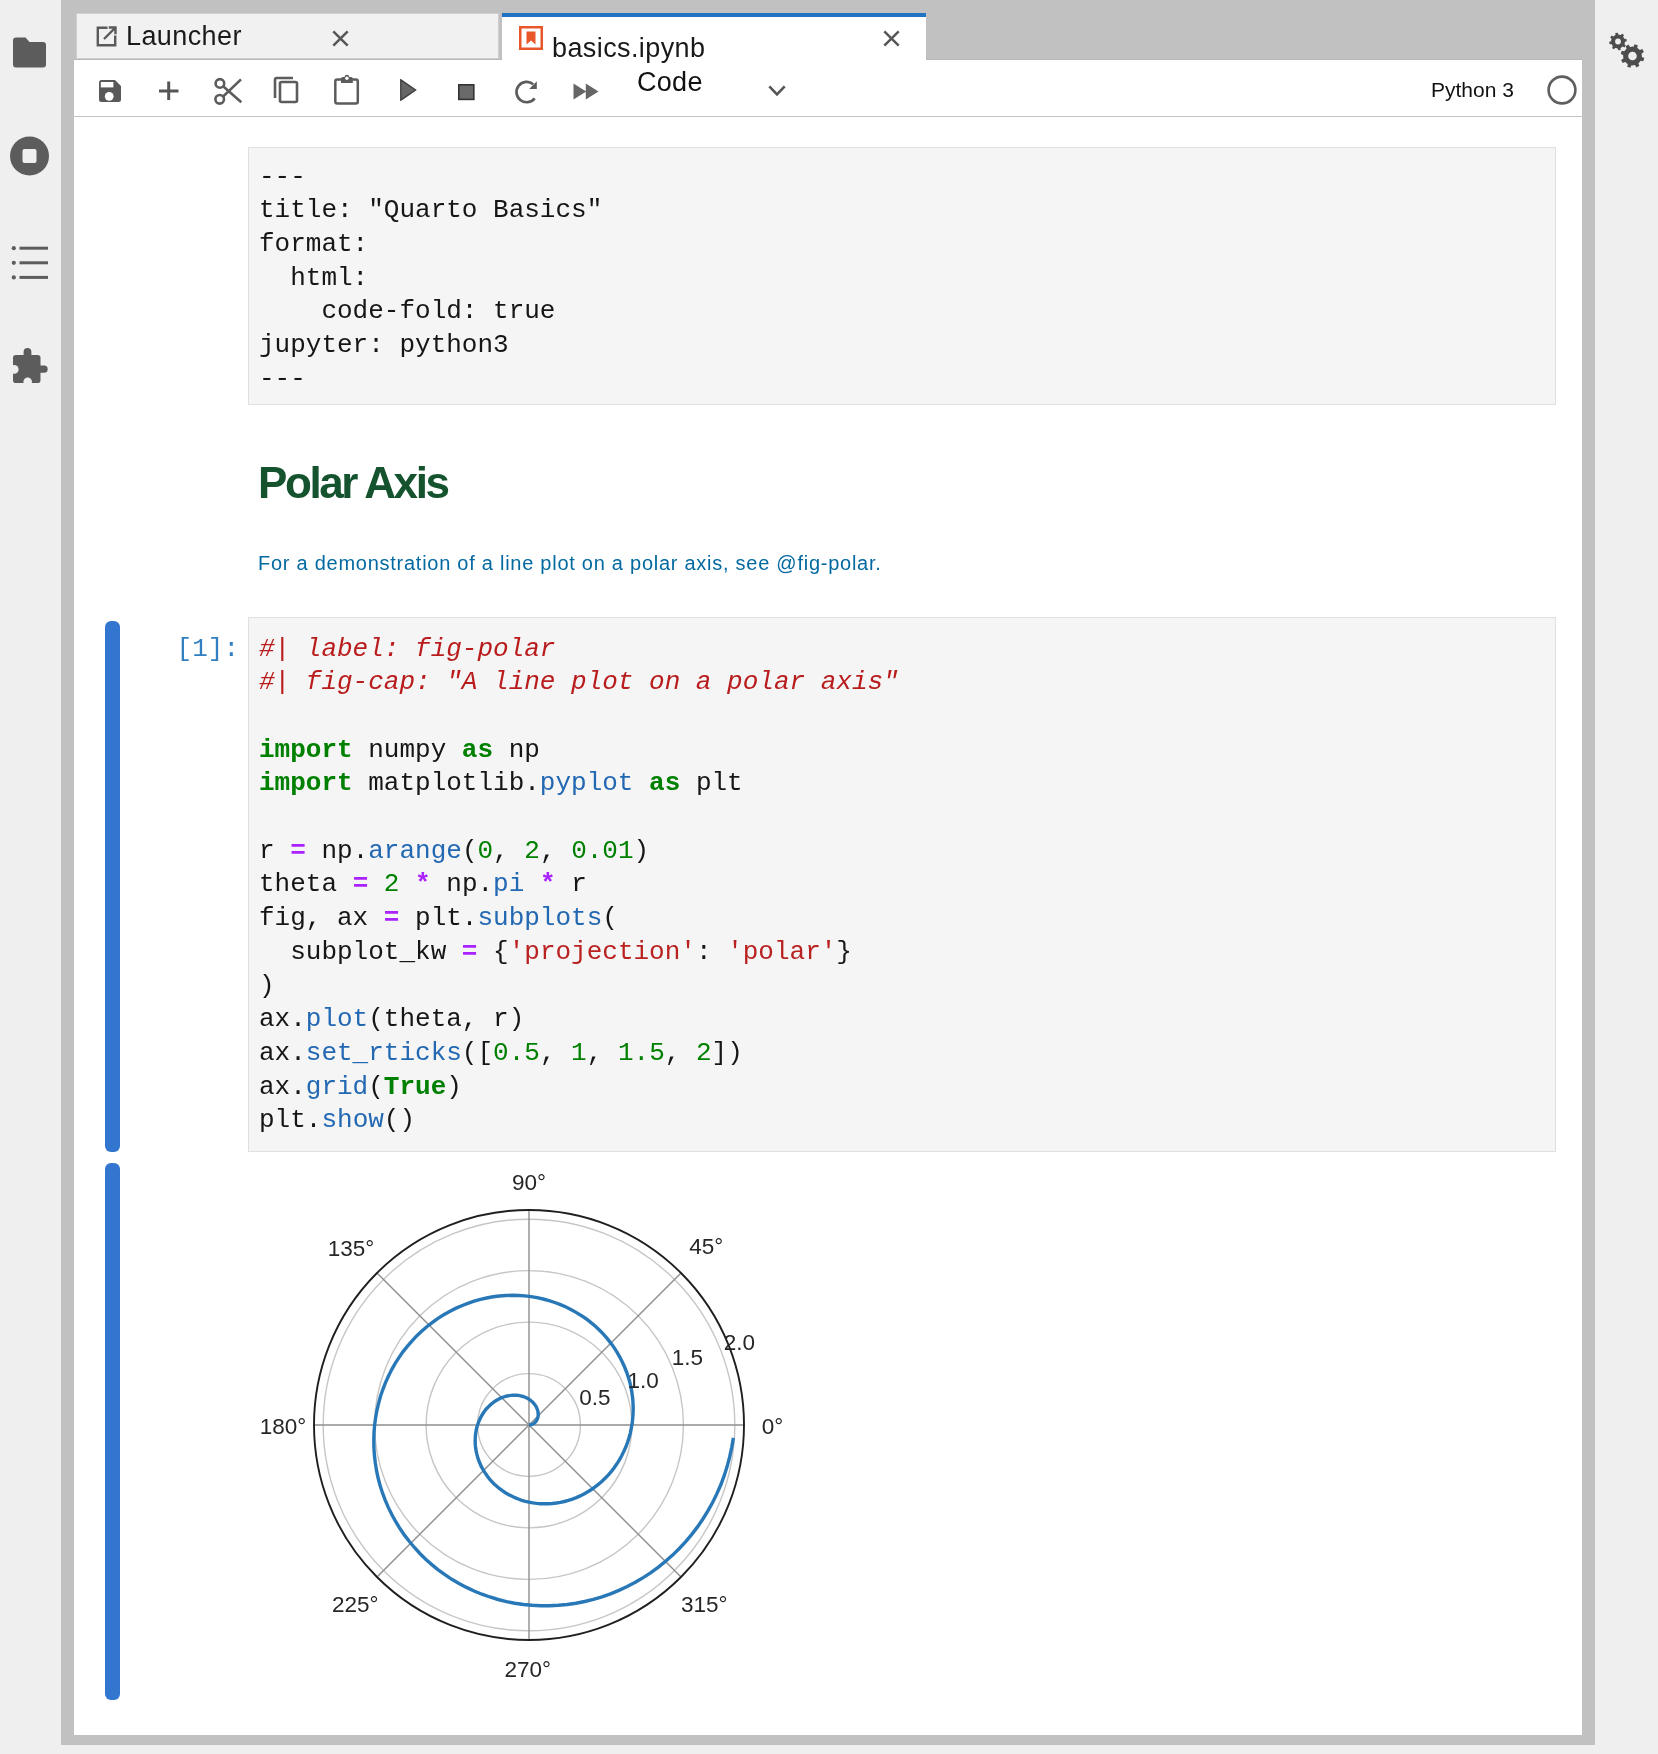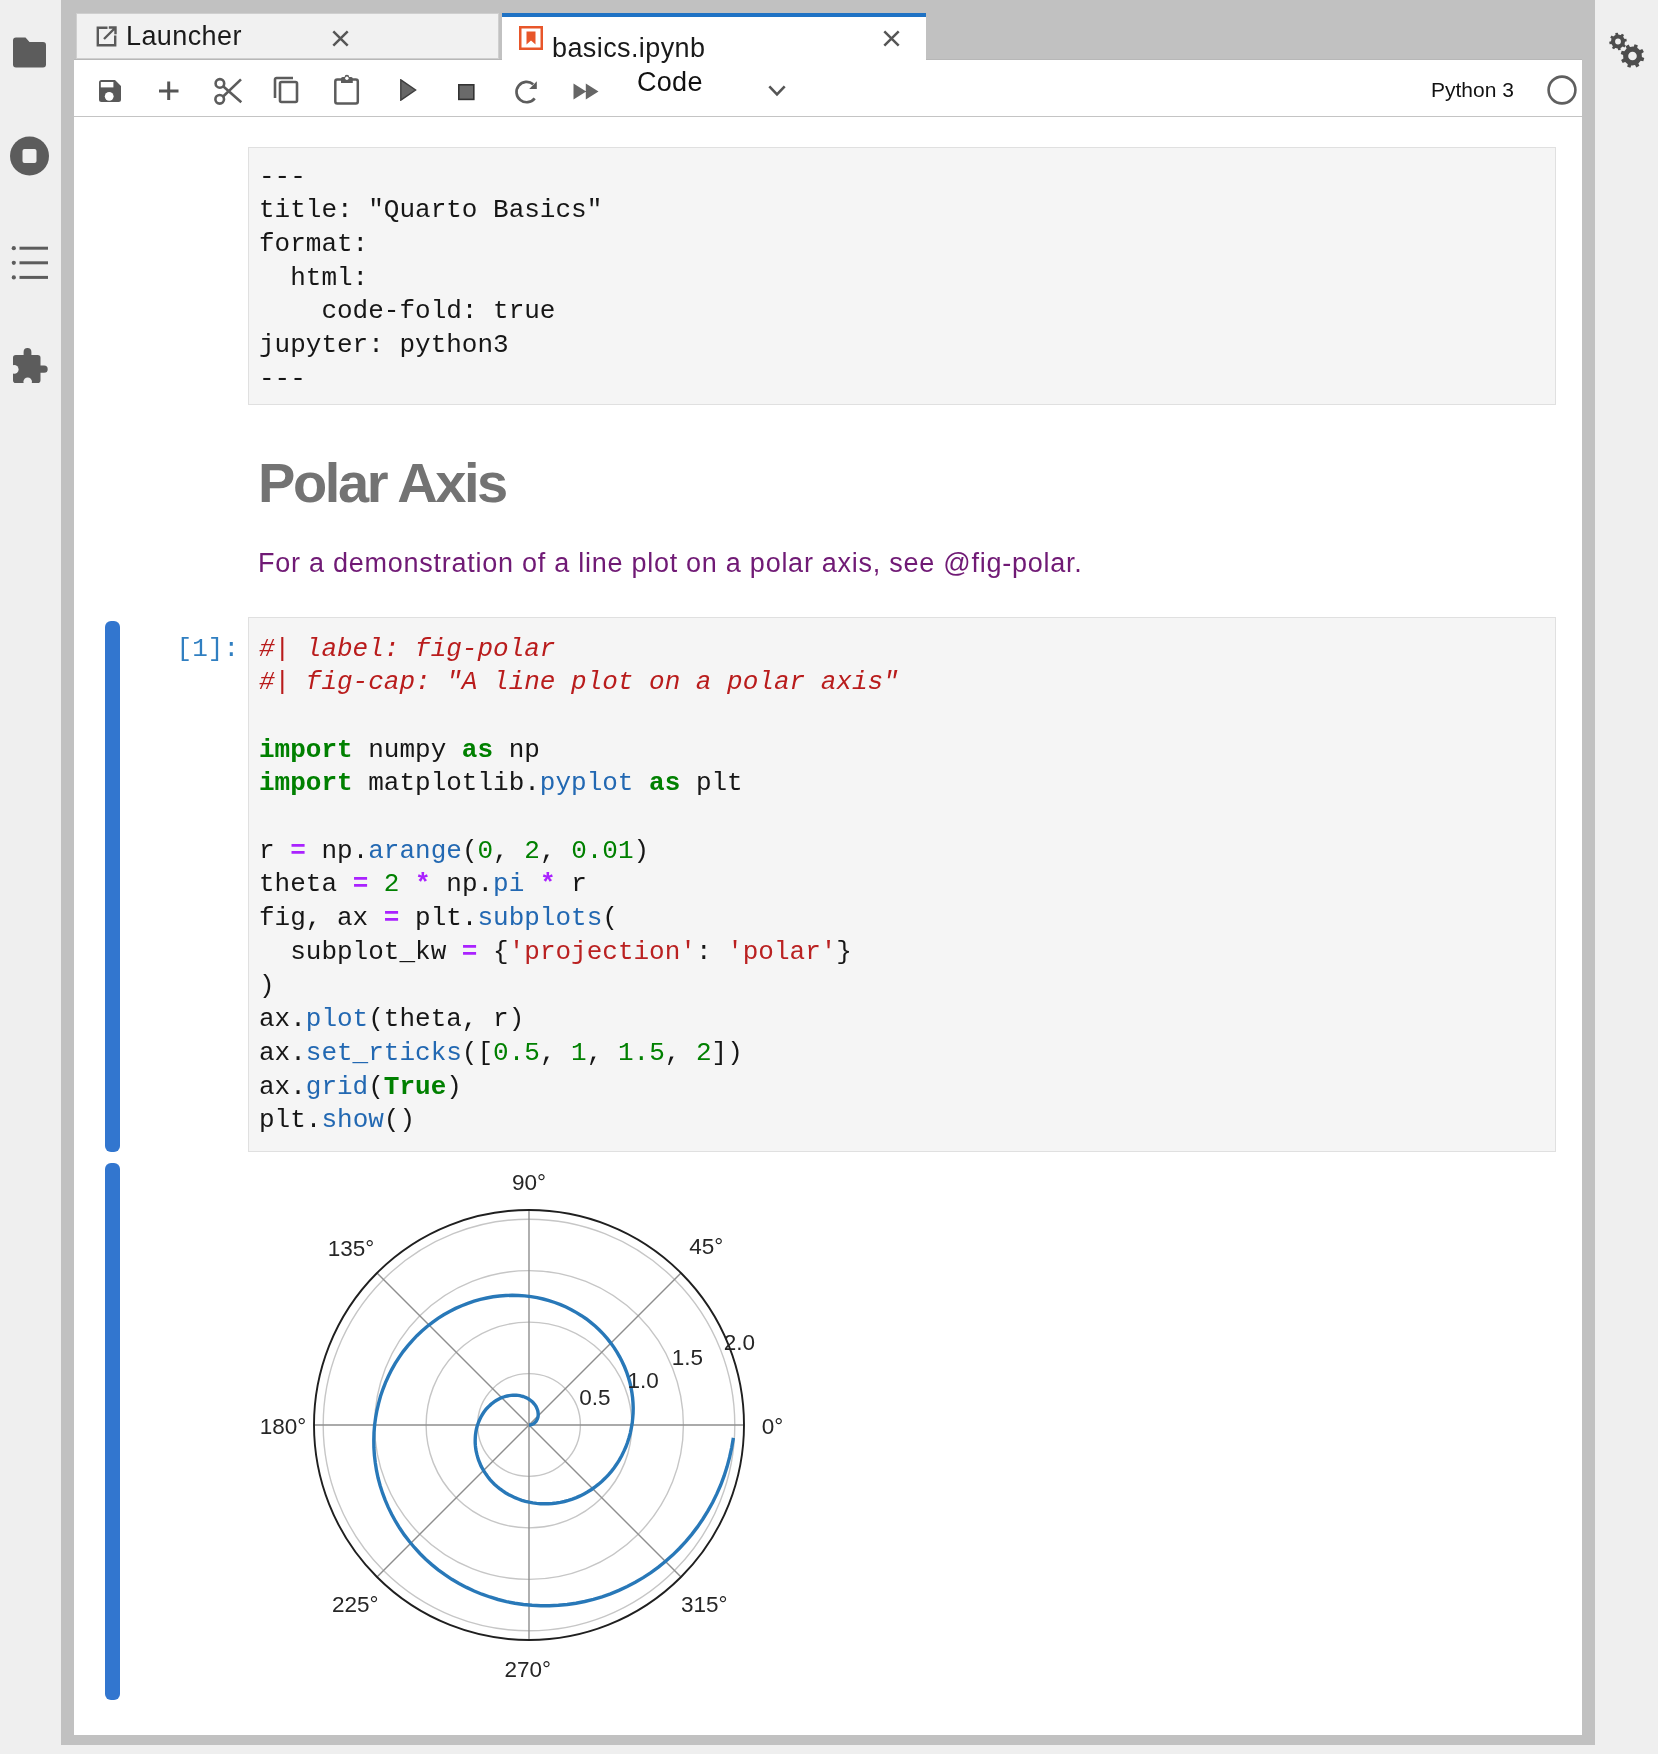--- a/index.html
+++ b/index.html
@@ -130,22 +130,22 @@
 
 <div class="abs codebox" style="left:248px;top:147px;width:1308px;height:258px;"></div>
 <pre class="abs code" style="left:259px;top:160.5px;">---
 title: "Quarto Basics"
 format:
   html:
     code-fold: true
 jupyter: python3
 ---</pre>
 
-<div class="abs" style="left:258px;top:459px;font-size:56px;font-weight:bold;letter-spacing:-2.4px;color:#737373;line-height:48px;">Polar Axis</div>
-<div class="abs" style="left:258px;top:548px;font-size:27px;letter-spacing:0.74px;color:#701a75;line-height:31px;">For a demonstration of a line plot on a polar axis, see @fig-polar.</div>
+<div class="abs" style="left:258px;top:459px;font-size:44px;font-weight:bold;letter-spacing:-2.4px;color:#14532d;line-height:48px;">Polar Axis</div>
+<div class="abs" style="left:258px;top:548px;font-size:20px;letter-spacing:0.74px;color:#0369a1;line-height:31px;">For a demonstration of a line plot on a polar axis, see @fig-polar.</div>
 
 <div class="abs collapser" style="left:105px;top:621px;height:531px;"></div>
 <div class="abs" style="left:175px;top:632.5px;width:64px;text-align:right;font-family:'Liberation Mono',monospace;font-size:26px;line-height:33.7px;color:#307fc1;">[1]:</div>
 <div class="abs codebox" style="left:248px;top:617px;width:1308px;height:535px;"></div>
 <pre class="abs code" style="left:259px;top:632.5px;"><span class="cm">#| label: fig-polar</span>
 <span class="cm">#| fig-cap: "A line plot on a polar axis"</span>
 
 <span class="kw">import</span> numpy <span class="kw">as</span> np
 <span class="kw">import</span> matplotlib.<span class="pr">pyplot</span> <span class="kw">as</span> plt
 

